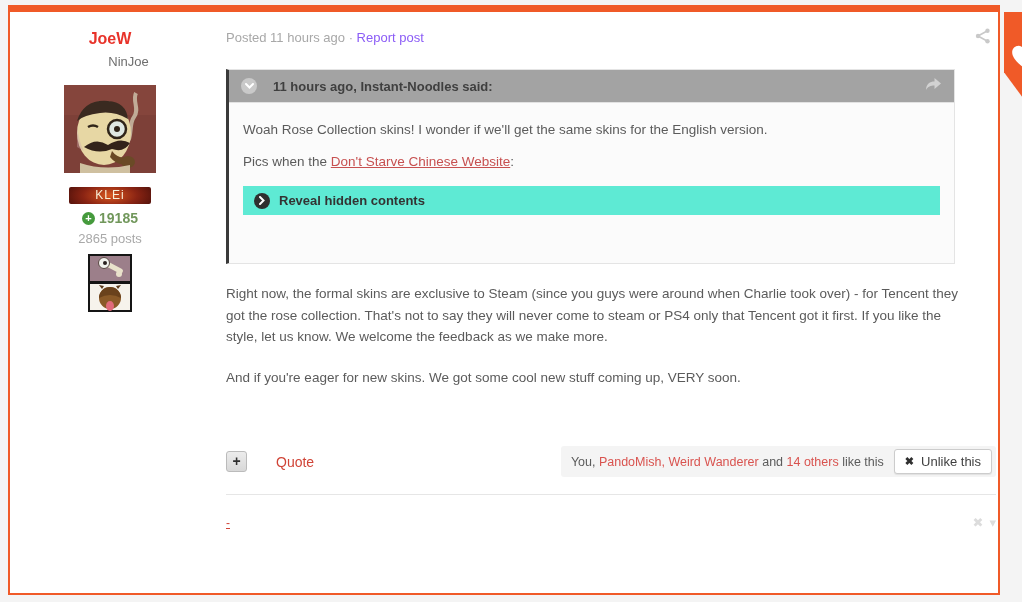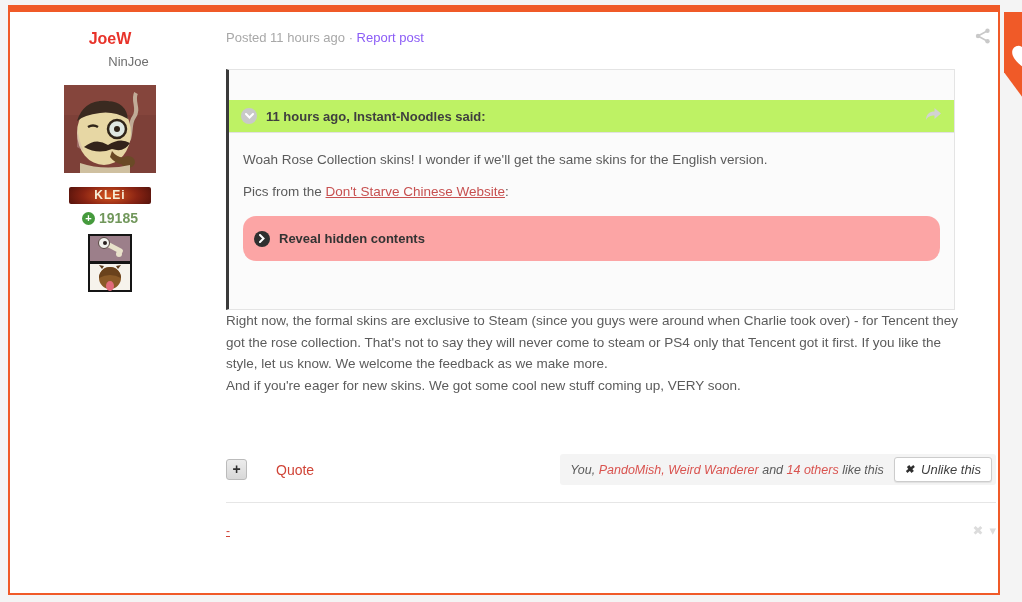--- a/index.html
+++ b/index.html
@@ -13,60 +13,60 @@
   .layout { display:flex; width:100%; height:100%; position:relative; }
 
   
   .sidebar { width:200px; flex:0 0 200px; text-align:center; padding-top:18px; }
   .username { color:#e8332a; font-weight:bold; font-size:16px; cursor:pointer; }
   .member-title { color:#6e6e6e; font-size:13px; margin-top:6px;padding-left:37px; }
   .avatar-wrap { margin:16px auto 0; width:92px; height:88px; cursor:pointer; }
   .avatar-wrap svg { display:block; }
   .group-badge { width:82px; height:17px; margin:14px auto 0; border-radius:2px;
     background:radial-gradient(ellipse 60% 120% at 50% 50%, #d9571f 0%, #8a2413 55%, #4a0f0a 100%);
-    color:#f7efd8; font-weight:bold; font-size:12px; line-height:17px; letter-spacing:1px; }
+    color:#f7efd8; font-weight:normal; font-size:12px; line-height:17px; letter-spacing:1px; }
   .rep-row { margin-top:6px; font-size:14px; font-weight:bold; color:#71975b;
              display:flex; align-items:center; justify-content:center; gap:4px; }
   .rep-plus { width:13px; height:13px; border-radius:50%; background:#459a3c; color:#fff;
               font-size:11px; line-height:13px; font-weight:bold; display:inline-block; }
   .post-count { color:#a9a9a9; font-size:13px; margin-top:5px; }
   .trinket-badges { margin:8px auto 0; width:44px; cursor:pointer; }
 
   
   .main { flex:1; position:relative; padding:18px 55px 0 16px; }
   .post-meta { font-size:13px; color:#a8a8a8; }
   .report-link { color:#8b5cf6; cursor:pointer; }
 
   .quote-block { margin-top:24px; width:729px; background:#fbfbfb;
     border:1px solid #e4e4e4; border-left:3px solid #3a3a3a; }
-  .quote-header { background:#bef264; border-bottom:1px solid #e2e2e2;
-    padding:7px 12px; display:flex; align-items:center; gap:9px;margin-top:30px; }
+  .quote-header { background:#a3a3a3; border-bottom:1px solid #e2e2e2;
+    padding:7px 12px; display:flex; align-items:center; gap:16px; }
   .collapse-circle { width:16px; height:16px; border-radius:50%; background:#c9c9c9;
     display:flex; align-items:center; justify-content:center; cursor:pointer; flex:0 0 16px; }
   .quote-title { font-size:13px; font-weight:bold; color:#3f3f3f; flex:1; }
   .reply-arrow { margin-left:auto; cursor:pointer; }
   .quote-body { padding:16px 14px 48px; font-size:13.5px; color:#5b5b5b; line-height:21px; }
   .quote-body p { margin-bottom:11px; }
   .qlink { color:#c75050; text-decoration:underline; cursor:pointer; word-break:break-all; }
-  .reveal-bar { margin-top:14px; background:#fca5a5; padding:12px 11px;
-    display:flex; align-items:center; gap:9px; cursor:pointer;border-radius:13px; }
+  .reveal-bar { margin-top:14px; background:#5eead4; padding:4px 11px;
+    display:flex; align-items:center; gap:9px; cursor:pointer; }
   .reveal-circle { width:16px; height:16px; border-radius:50%; background:#2f2f2f;
     display:flex; align-items:center; justify-content:center; flex:0 0 16px; }
   .reveal-label { font-size:13px; font-weight:bold; color:#333; }
 
   .post-body { width:733px; font-size:13.5px; color:#5b5b5b; line-height:21.5px; }
-  .post-body p { }
+  .post-body p { margin-top:19px; }
 
   .post-footer { margin-top:58px; width:770px; display:flex; align-items:center; }
   .mq-btn { width:21px; height:21px; background:linear-gradient(#ececec,#d8d8d8);
     border:1px solid #bbb; border-radius:3px; color:#2f2f2f; font-weight:bold;
     font-size:14px; line-height:19px; text-align:center; cursor:pointer; }
   .quote-link { color:#d04437; font-size:14px; margin-left:29px; cursor:pointer; }
   .likes-box { margin-left:auto; background:#f4f4f4; border-radius:3px;
-    display:flex; align-items:center; padding:3px 4px 3px 10px; gap:10px;font-style:italic; }
+    display:flex; align-items:center; padding:3px 4px 3px 10px; gap:10px; }
   .likes-text { font-size:12.5px; color:#5b5b5b; }
   .liker { color:#d9534f; cursor:pointer; }
   .unlike-btn { background:#fff; border:1px solid #ccc; border-radius:3px;
     box-shadow:0 1px 1px rgba(0,0,0,.08); padding:4px 10px; display:flex;
     align-items:center; gap:7px; cursor:pointer; font-size:13px; color:#3f3f3f; }
   .unlike-x { font-size:11px; color:#2f2f2f; font-weight:bold; }
 
   .divider { margin-top:17px; width:770px; border-top:1px solid #e6e6e6; }
   .bottom-row { width:770px; margin-top:20px; display:flex; align-items:center; }
   .sig-dash { color:#d04437; font-size:12px; text-decoration:underline; cursor:pointer; }
@@ -109,20 +109,21 @@
         </svg>
       </div>
 
       <div class="group-badge">KLEi</div>
 
       <div class="rep-row">
         <span class="rep-plus">+</span>
         <span>19185</span>
       </div>
 
+      <div class="post-count">2865 posts</div>
 
       <div class="trinket-badges">
         <svg width="44" height="58" viewBox="0 0 44 58">
           <rect x="1" y="1" width="42" height="27" fill="#9c7f8a" stroke="#151515" stroke-width="2"></rect>
           <rect x="16" y="11" width="20" height="5" rx="2.5" fill="#e9e2cb" transform="rotate(28 26 13)"></rect>
           <circle cx="31" cy="20" r="3" fill="#e9e2cb"></circle>
           <circle cx="16" cy="9" r="5.5" fill="#f2f2ee" stroke="#5a4a44"></circle>
           <circle cx="17" cy="9" r="2" fill="#2a2220"></circle>
           <rect x="1" y="29" width="42" height="28" fill="#f6f3ec" stroke="#151515" stroke-width="2"></rect>
           <circle cx="22" cy="44" r="11" fill="#8a5a28"></circle>
@@ -151,21 +152,21 @@
           </span>
           <span class="quote-title">11 hours ago, Instant-Noodles said:</span>
           <span class="reply-arrow">
             <svg width="18" height="14" viewBox="0 0 18 14">
                 <path d="M2 13 C2 7 6 4.5 10.5 4.5 L10.5 1 L17 6.5 L10.5 12 L10.5 8.5 C6.5 8.5 4 9.5 2 13Z" fill="#d2d2d2"></path>
               </svg>
           </span>
         </div>
         <div class="quote-body">
           <p>Woah Rose Collection skins!  I wonder if we'll get the same skins for the English version.</p>
-          <p><span>Pics from the </span><span class="qlink">Don't Starve Chinese Website</span><span>:</span></p>
+          <p><span>Pics when the </span><span class="qlink">Don't Starve Chinese Website</span><span>:</span></p>
           <div class="reveal-bar">
             <span class="reveal-circle">
               <svg width="6" height="9" viewBox="0 0 6 9">
                   <path d="M1 1 L4.5 4.5 L1 8" stroke="#fff" stroke-width="2" fill="none" stroke-linecap="round"></path>
                 </svg>
             </span>
             <span class="reveal-label">Reveal hidden contents</span>
           </div>
         </div>
       </div>

